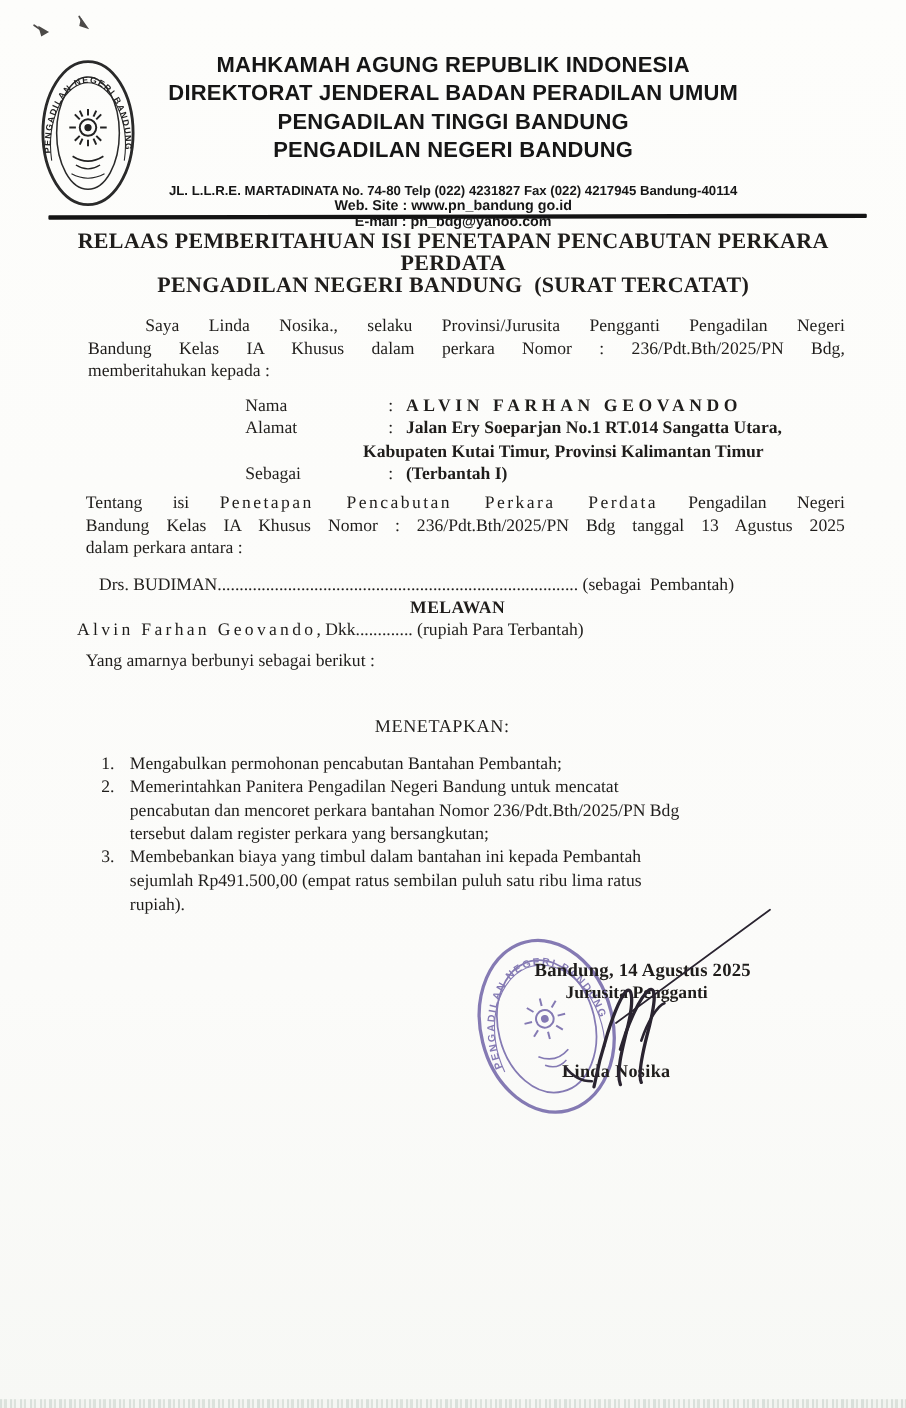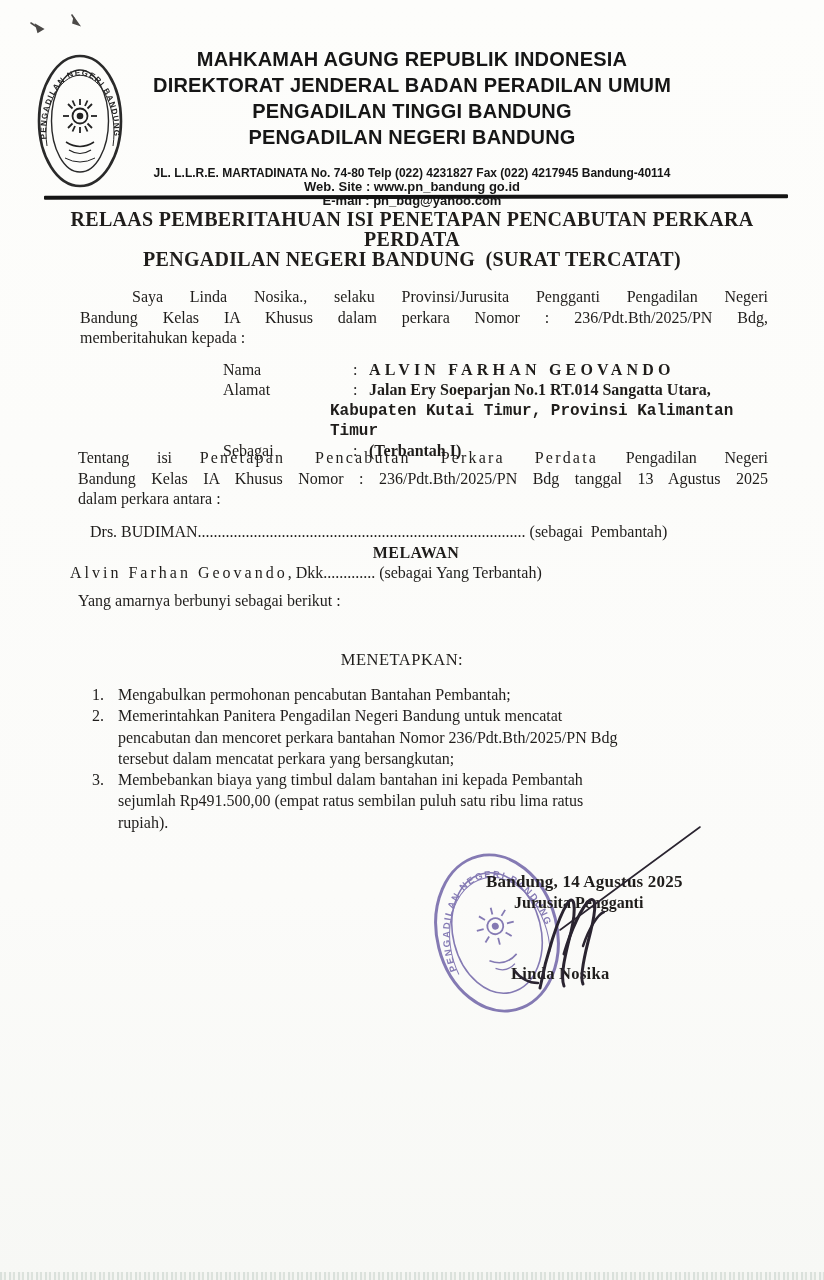--- a/index.html
+++ b/index.html
@@ -34,21 +34,21 @@
   .p1 { left:80px; top:287px; width:688px; }
   .p1 .first { text-indent:52px; }
   .p2 { left:78px; top:448px; width:690px; }
   .ls-mid { letter-spacing:2.2px; }
 
   
   .recipient { left:183px; top:360px; width:600px; font-size:16px; line-height:20.3px; }
   .recipient .lbl { display:inline-block; width:130px;margin-left:40px; }
   .recipient .colon { display:inline-block; width:16px; }
   .recipient .val { font-weight:bold; }
-  .recipient .wrap2 { padding-left:147px; font-weight:bold;font-family:Liberation Mono, monospace; }
+  .recipient .wrap2 { padding-left:147px; font-weight:bold; }
   .ls-name { letter-spacing:4.2px; }
 
   
   .parties { left:60px; top:522px; width:712px; font-size:16px; line-height:20.5px; }
   .budiman-line { padding-left:30px; }
   .versus { text-align:center; font-weight:bold; letter-spacing:.4px; }
   .alvin-line { padding-left:10px; }
   .ls-def { letter-spacing:3px; }
   .amar { left:78px; top:591px; font-size:16px; }
 
@@ -158,41 +158,41 @@
     <div class="jfull">Bandung Kelas IA Khusus Nomor : 236/Pdt.Bth/2025/PN Bdg tanggal 13 Agustus 2025</div>
     <div>dalam perkara antara :</div>
   </div>
 
   <div class="abs parties">
     <div class="budiman-line">
       <span>Drs. BUDIMAN</span><span>..................................................................................</span> <span class="pre">(sebagai  Pembantah)</span>
     </div>
     <div class="versus">MELAWAN</div>
     <div class="alvin-line">
-      <span class="ls-def">Alvin Farhan Geovando</span><span>, Dkk</span><span>.............</span> <span>(sebagai Yang Terbantah)</span>
+      <span class="ls-def">Alvin Farhan Geovando</span><span>, Dkk</span><span>.............</span> <span>(rupiah Para Terbantah)</span>
     </div>
   </div>
 
   <div class="abs amar bodytext">Yang amarnya berbunyi sebagai berikut :</div>
 
   <div class="abs menetapkan">MENETAPKAN:</div>
 
   <div class="abs ruling-list">
     <div class="ruling-item">
       <span class="num">1.</span>
       <div class="lines">
           <div>Mengabulkan permohonan pencabutan Bantahan Pembantah;</div>
         </div>
     </div>
     <div class="ruling-item">
       <span class="num">2.</span>
       <div class="lines">
         <div>Memerintahkan Panitera Pengadilan Negeri Bandung untuk mencatat</div>
         <div>pencabutan dan mencoret perkara bantahan Nomor 236/Pdt.Bth/2025/PN Bdg</div>
-        <div>tersebut dalam mencatat perkara yang bersangkutan;</div>
+        <div>tersebut dalam register perkara yang bersangkutan;</div>
       </div>
     </div>
     <div class="ruling-item">
       <span class="num">3.</span>
       <div class="lines">
         <div>Membebankan biaya yang timbul dalam bantahan ini kepada Pembantah</div>
         <div>sejumlah Rp491.500,00 (empat ratus sembilan puluh satu ribu lima ratus</div>
         <div>rupiah).</div>
       </div>
     </div>

